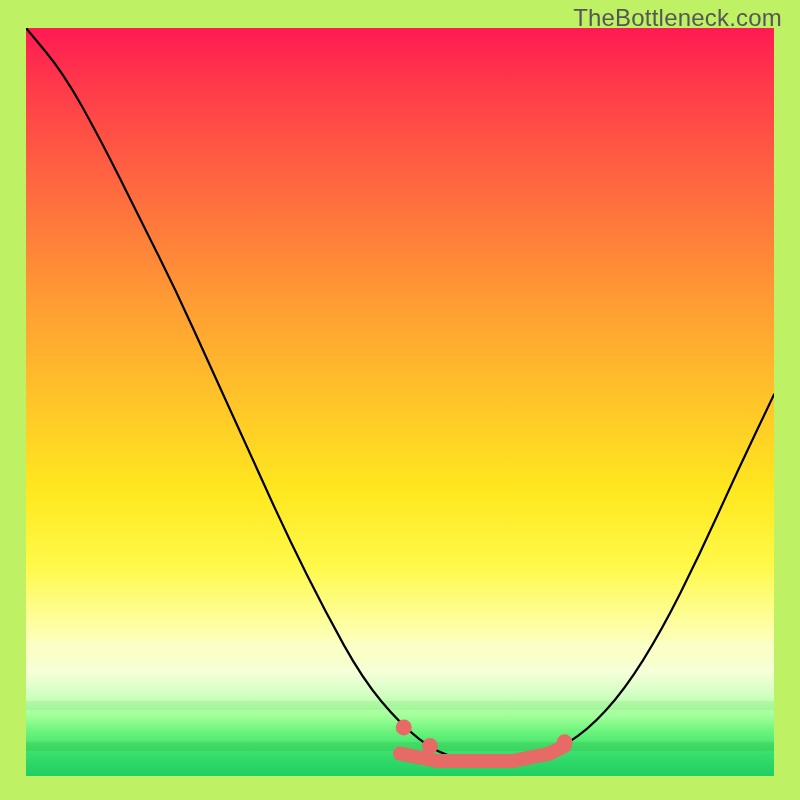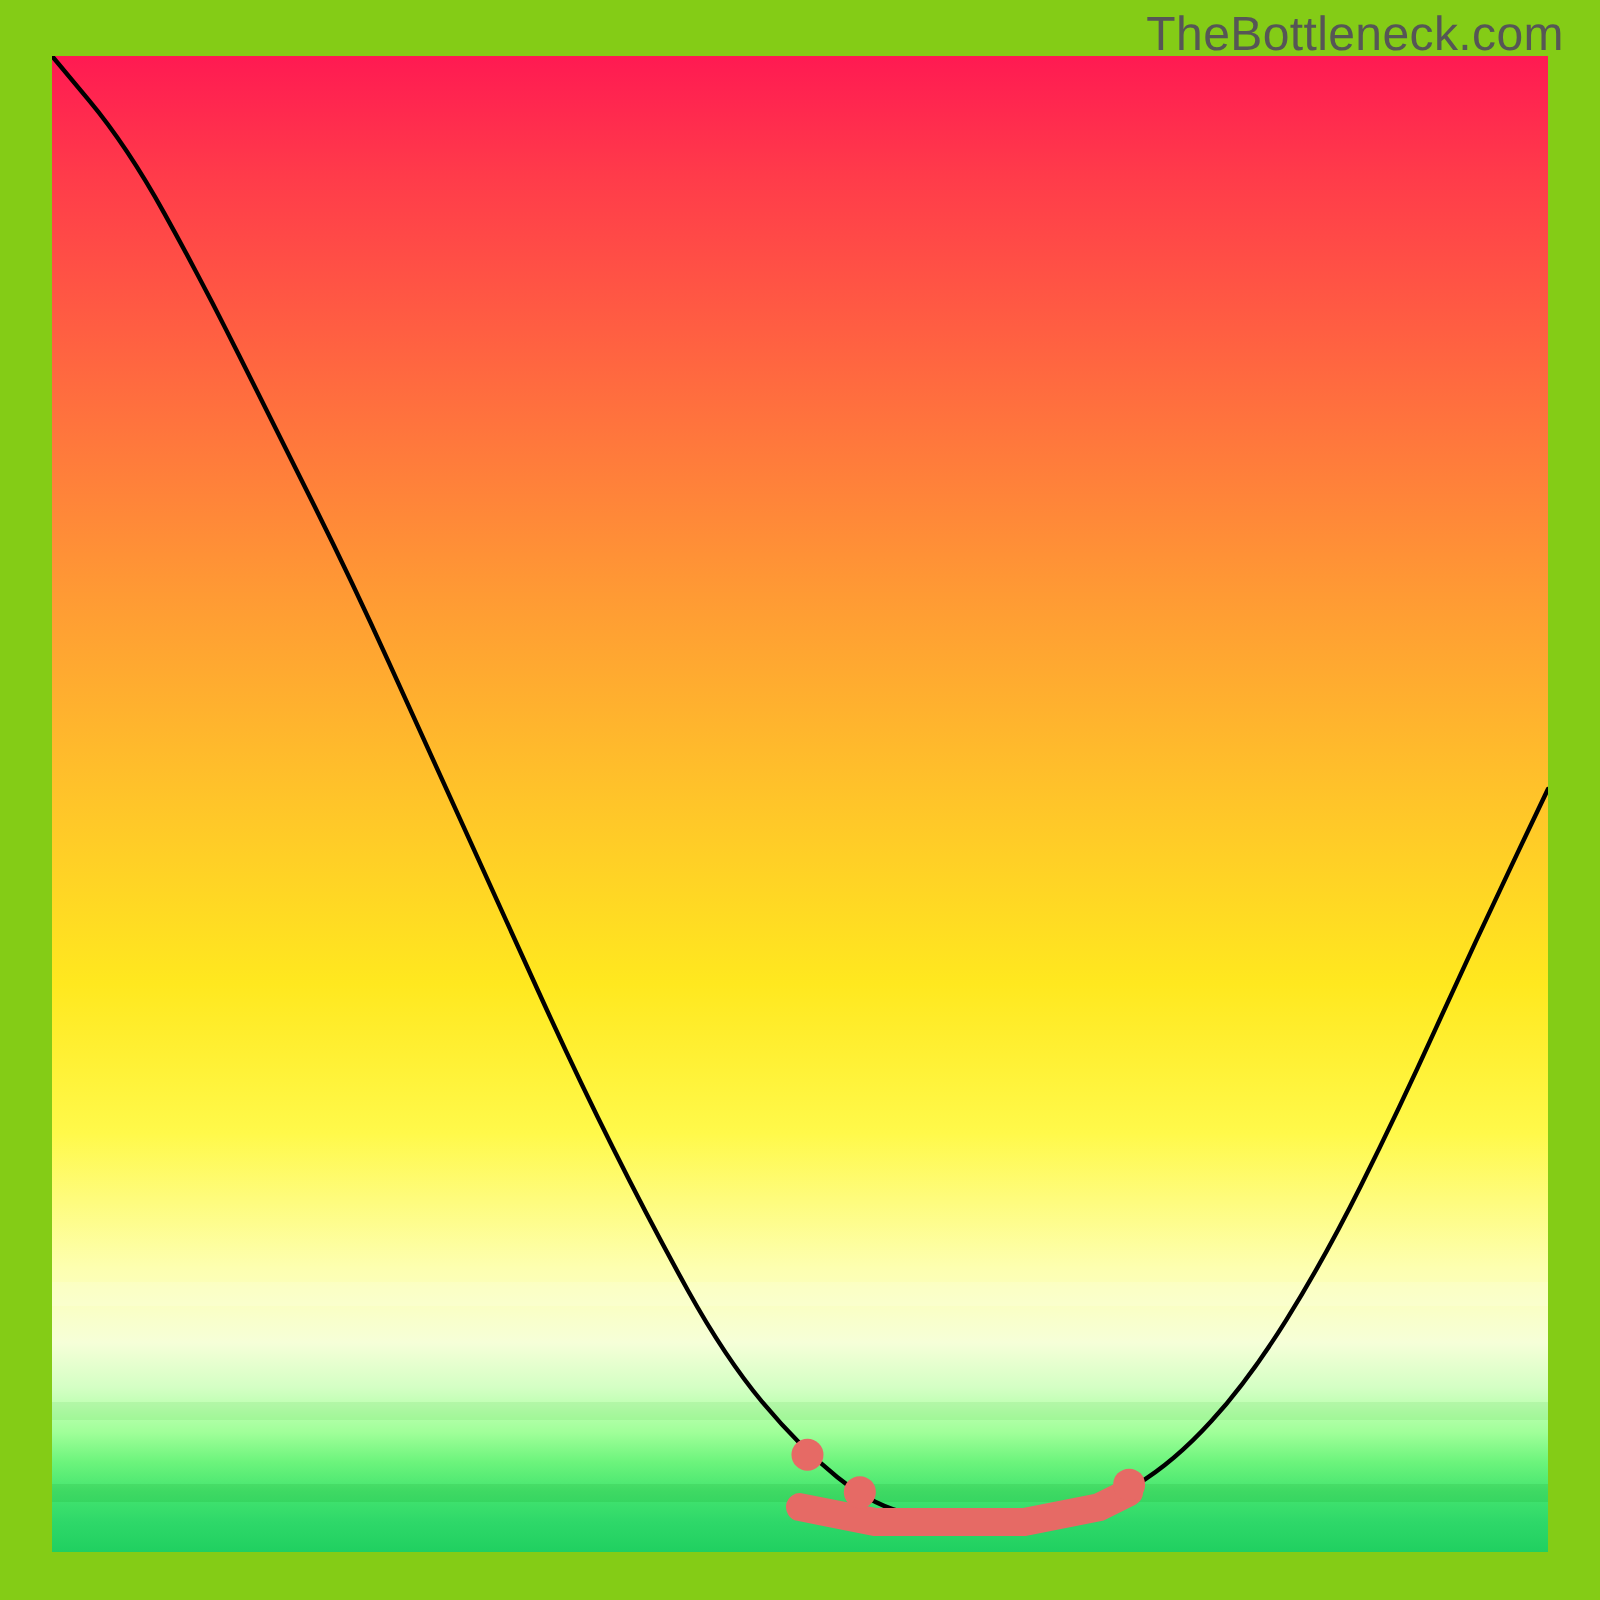--- a/index.html
+++ b/index.html
@@ -1,21 +1,21 @@
 <!DOCTYPE html>
 <html><head>
 <meta charset="utf-8">
 <style>
   * { margin: 0; padding: 0; box-sizing: border-box; }
   html, body { width: 800px; height: 800px; background: #000; overflow: hidden; }
   .frame {
     position: relative;
     width: 800px;
     height: 800px;
-    background: #84cc16;
+    background: #bef264;
   }
   .watermark {
     position: absolute;
     top: 4px;
     right: 18px;
     font-family: Arial, Helvetica, sans-serif;
     font-size: 24px;
     font-weight: 500;
     color: #565656;
     letter-spacing: 0.2px;

